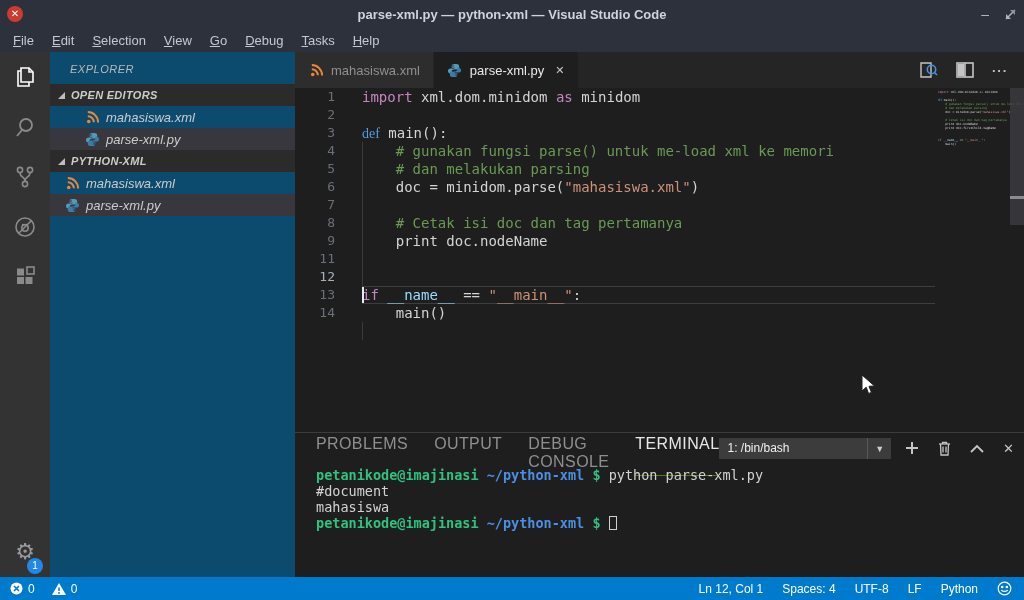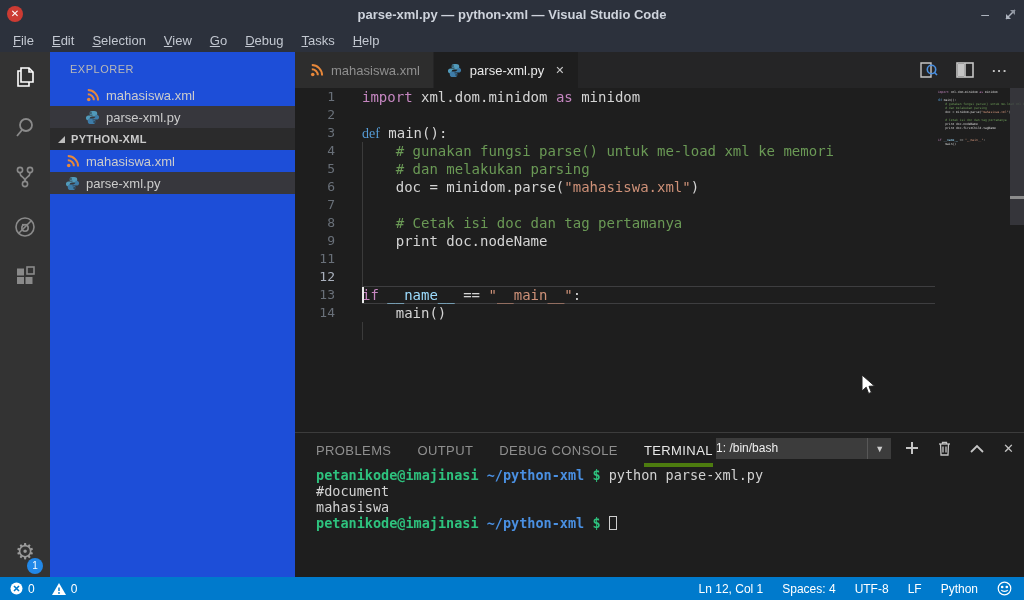--- a/index.html
+++ b/index.html
@@ -28,21 +28,21 @@
   .activitybar { width:50px; background:#333333; display:flex; flex-direction:column; flex:none; position:relative; }
   .ab-icon { height:50px; display:flex; align-items:center; justify-content:center; color:#8a8a8a; }
   .ab-icon.active { color:#ffffff; }
   .ab-spacer { flex:1; }
   .ab-bottom { height:50px; display:flex; align-items:center; justify-content:center; position:relative; color:#9a9a9a; }
   .gear-glyph { font-size:22px; }
   .ab-badge { position:absolute; right:7px; bottom:3px; min-width:16px; height:16px; border-radius:50%;
               background:var(--badge,#2188e8); color:#fff; font-size:10px; line-height:16px; text-align:center; }
 
   
-  .sidebar { width:245px; background:#1d4ed8; flex:none; overflow:hidden; }
+  .sidebar { width:245px; background:#0c4a6e; flex:none; overflow:hidden;font-style:italic; }
   .sidebar-title { padding:11px 0 9px 20px; font-size:11px; letter-spacing:0.5px; color:#b8b8b8; }
   .section-header { height:22px; display:flex; align-items:center; gap:6px; padding-left:8px;
                     background:#2b2b2c; font-size:11px; font-weight:bold; color:#cccccc; letter-spacing:0.3px; }
   .twisty { width:0; height:0; border-bottom:7px solid #bdbdbd; border-left:7px solid transparent; }
   .file-row { height:22px; display:flex; align-items:center; gap:6px; font-size:13px; color:#cccccc; }
   .file-row.sel { background:var(--selection,#37373d); }
   .file-row.indent-open { padding-left:34px; }
   .file-row.indent-folder { padding-left:14px; }
   .ficon { width:16px; height:16px; flex:none; display:inline-flex; align-items:center; justify-content:center; }
 
@@ -76,24 +76,24 @@
   .minimap { position:absolute; right:16px; top:0; width:73px; bottom:0; background:#1e1e1e; }
   .minimap pre { font-family:"DejaVu Sans Mono", monospace; font-size:3px; line-height:4px; padding:2px 0 0 3px; white-space:pre; }
   .scrollbar { position:absolute; right:0; top:0; width:14px; bottom:0; }
   .sb-slider { position:absolute; left:0; right:0; top:0; height:137px; background:#3e3e44; opacity:0.75; }
   .sb-cursor-mark { position:absolute; left:0; right:0; top:108px; height:3px; background:#8c8c8c; }
 
   
   .panel { height:145px; flex:none; background:#1e1e1e; border-top:1px solid #3c3c3c; display:flex; flex-direction:column; }
   .panel-header { height:30px; display:flex; align-items:center; padding:0 10px 0 21px; flex:none; }
   .panel-tabs { display:flex; gap:26px; flex:1; }
-  .panel-tab { font-size:13px; letter-spacing:0.4px; color:#8f8f8f; padding:6px 0 5px;margin-top:8px; }
-  .panel-tab.active { color:#e7e7e7; border-bottom:4px solid #4d7c0f; }
+  .panel-tab { font-size:16px; letter-spacing:0.4px; color:#8f8f8f; padding:6px 0 5px;margin-top:8px; }
+  .panel-tab.active { color:#e7e7e7; border-bottom:1px solid #4d7c0f; }
   .shell-select { width:175px; height:21px; background:#3c3c3c; color:#f0f0f0; font-size:12px;
-                  display:flex; align-items:center; margin-right:14px; }
+                  display:flex; align-items:center; padding-left:8px; margin-right:14px; }
   .shell-select .dd { margin-left:auto; padding:0 7px; font-size:9px; color:#cccccc; }
   .panel-actions { display:flex; align-items:center; gap:19px; color:#c5c5c5; }
   .terminal { flex:1; padding:4px 0 0 21px; font-family:"DejaVu Sans Mono", monospace; font-size:13.5px; line-height:16px; }
   .term-line { white-space:pre; height:16px; }
   .tm-g { color:var(--term_green,#2ec27e); font-weight:bold; }
   .tm-b { color:var(--term_blue,#4a90e2); font-weight:bold;text-align:right; }
   .tm-pl { color:#d2d2d2; }
   .term-caret { display:inline-block; width:8px; height:14px; border:1px solid #cfcfcf; vertical-align:-2px; }
 
   
@@ -183,20 +183,24 @@
       <div class="ab-spacer"></div>
       <div class="ab-bottom">
         <span class="gear-glyph">⚙</span>
         <span class="ab-badge">1</span>
       </div>
     </div>
 
     <div class="sidebar">
       <div class="sidebar-title">EXPLORER</div>
       <div id="explorer-sections">
+          <div class="section-header">
+            <span class="twisty"></span>
+            <span>OPEN EDITORS</span>
+          </div>
           <div class="file-row indent-open">
             <span class="ficon">
               <svg width="15" height="15" viewBox="0 0 16 16">
                 <circle cx="4" cy="12.2" r="1.9" fill="#e8883a"></circle>
                 <path d="M3 6.6 a6.4 6.4 0 0 1 6.4 6.4" stroke="#e8883a" stroke-width="2.1" fill="none"></path>
                 <path d="M3 2.2 a11 11 0 0 1 11 11" stroke="#e8883a" stroke-width="2.1" fill="none"></path>
               </svg>
             </span>
             <span>mahasiswa.xml</span>
           </div>

